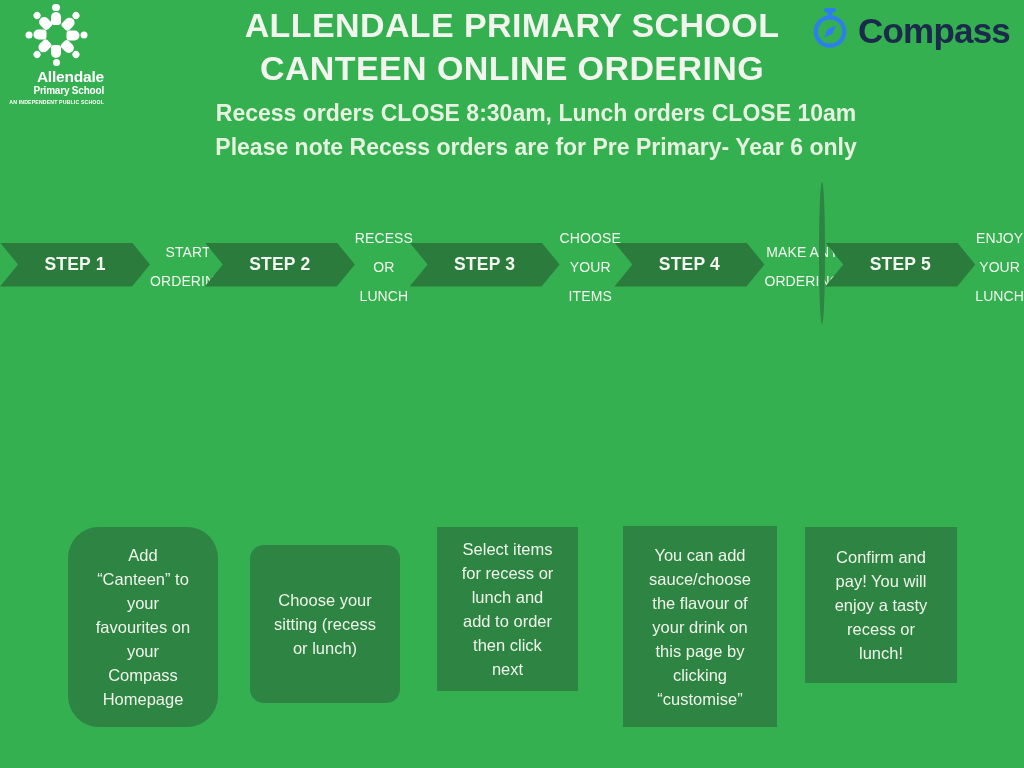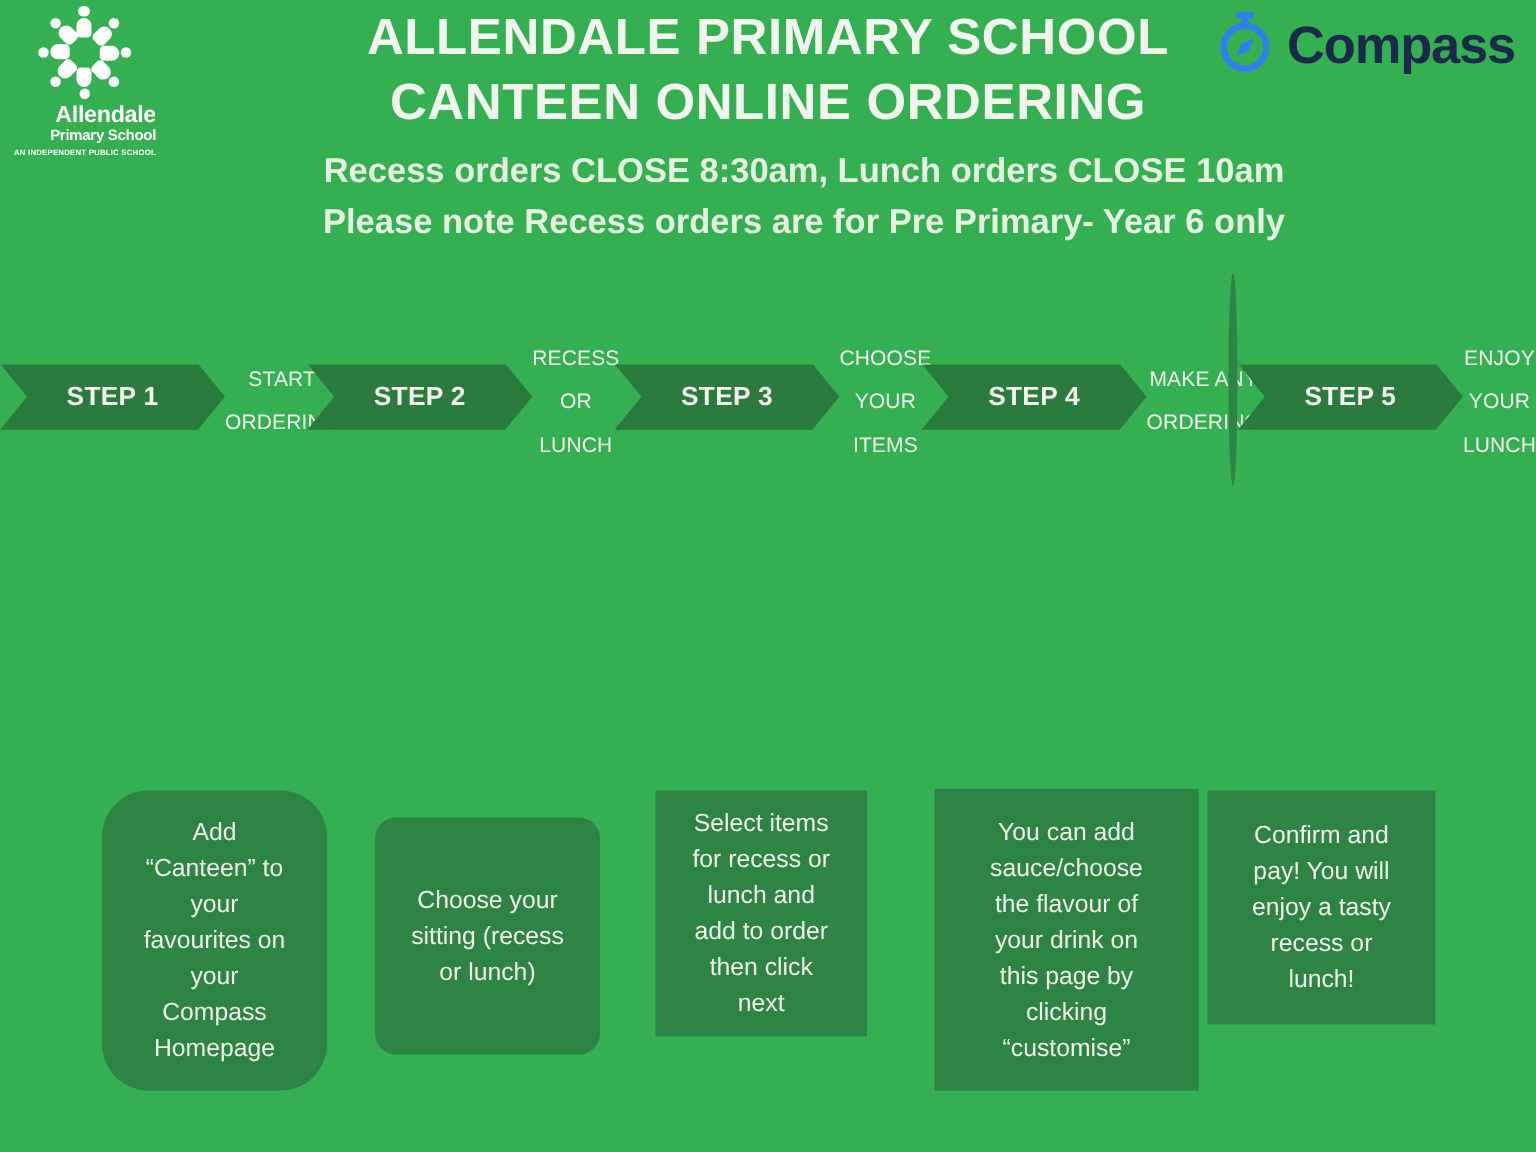--- a/index.html
+++ b/index.html
@@ -175,21 +175,21 @@
     font-weight: 400;
     padding: 8px 6px;
     display: flex;
     align-items: center;
     justify-content: center;
     white-space: pre-line;
   }
   #desc-0 { left: 68px;  top: 527px; width: 150px; height: 200px; border-radius: 31px; }
   #desc-1 { left: 250px; top: 545px; width: 150px; height: 158px; border-radius: 14px; }
   #desc-2 { left: 437px; top: 527px; width: 141px; height: 164px; }
-  #desc-3 { left: 623px; top: 526px; width: 176px; height: 201px; }
+  #desc-3 { left: 623px; top: 526px; width: 154px; height: 201px; }
   #desc-4 { left: 805px; top: 527px; width: 152px; height: 156px; }
 </style>
 </head>
 <body>
 
 <div id="poster">
 
   <div id="school-logo">
     <div id="logo-mark">
       <div class="logo-person" style="transform:rotate(0deg) translateY(-20px) rotate(0deg);">

